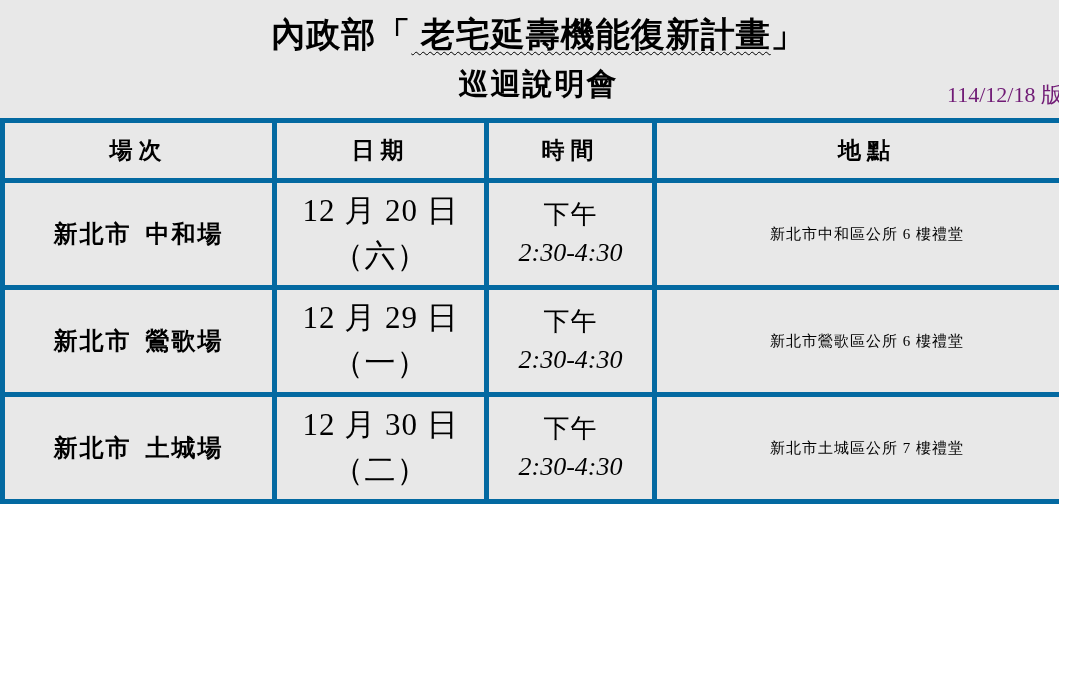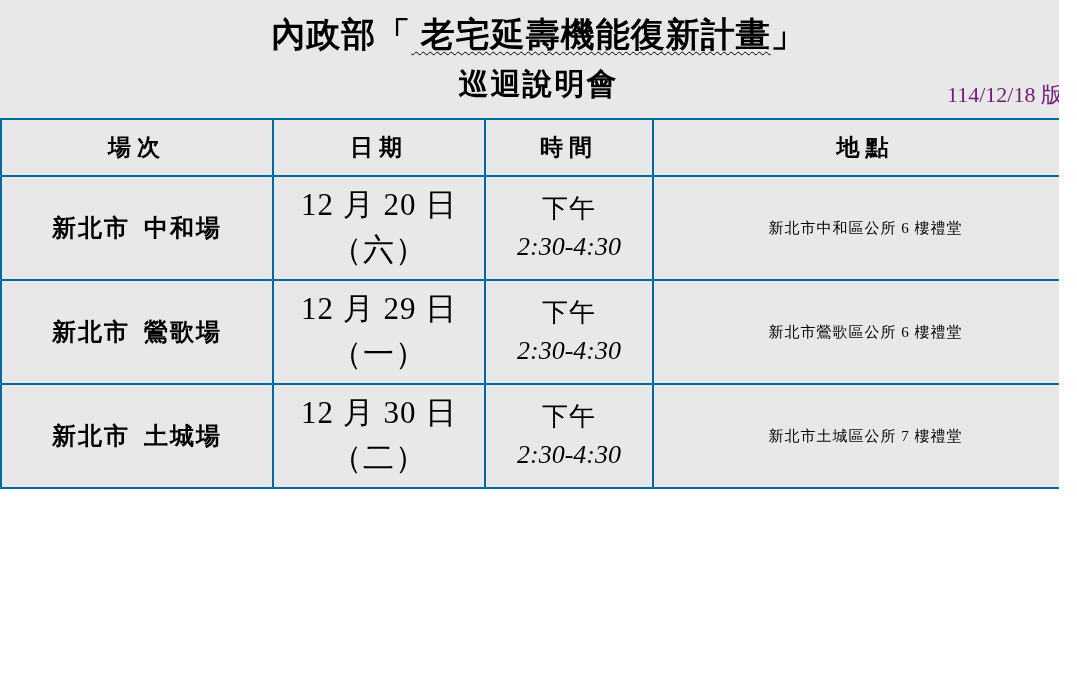--- a/index.html
+++ b/index.html
@@ -63,21 +63,21 @@
     color: #701a75;
     font-family: "Liberation Serif", "DejaVu Serif", serif;
     white-space: nowrap;
   }
   table.schedule {
     border-collapse: collapse;
     width: 1077px;
     table-layout: fixed;
   }
   table.schedule th, table.schedule td {
-    border: 2px solid #0369a1;
+    border: 5px solid #0369a1;
     background: #e8e8e8;
     color: #000;
     text-align: center;
     vertical-align: middle;
     padding: 0;
   }
   table.schedule thead th {
     height: 55px;
     font-size: 23px;
     font-weight: bold;

